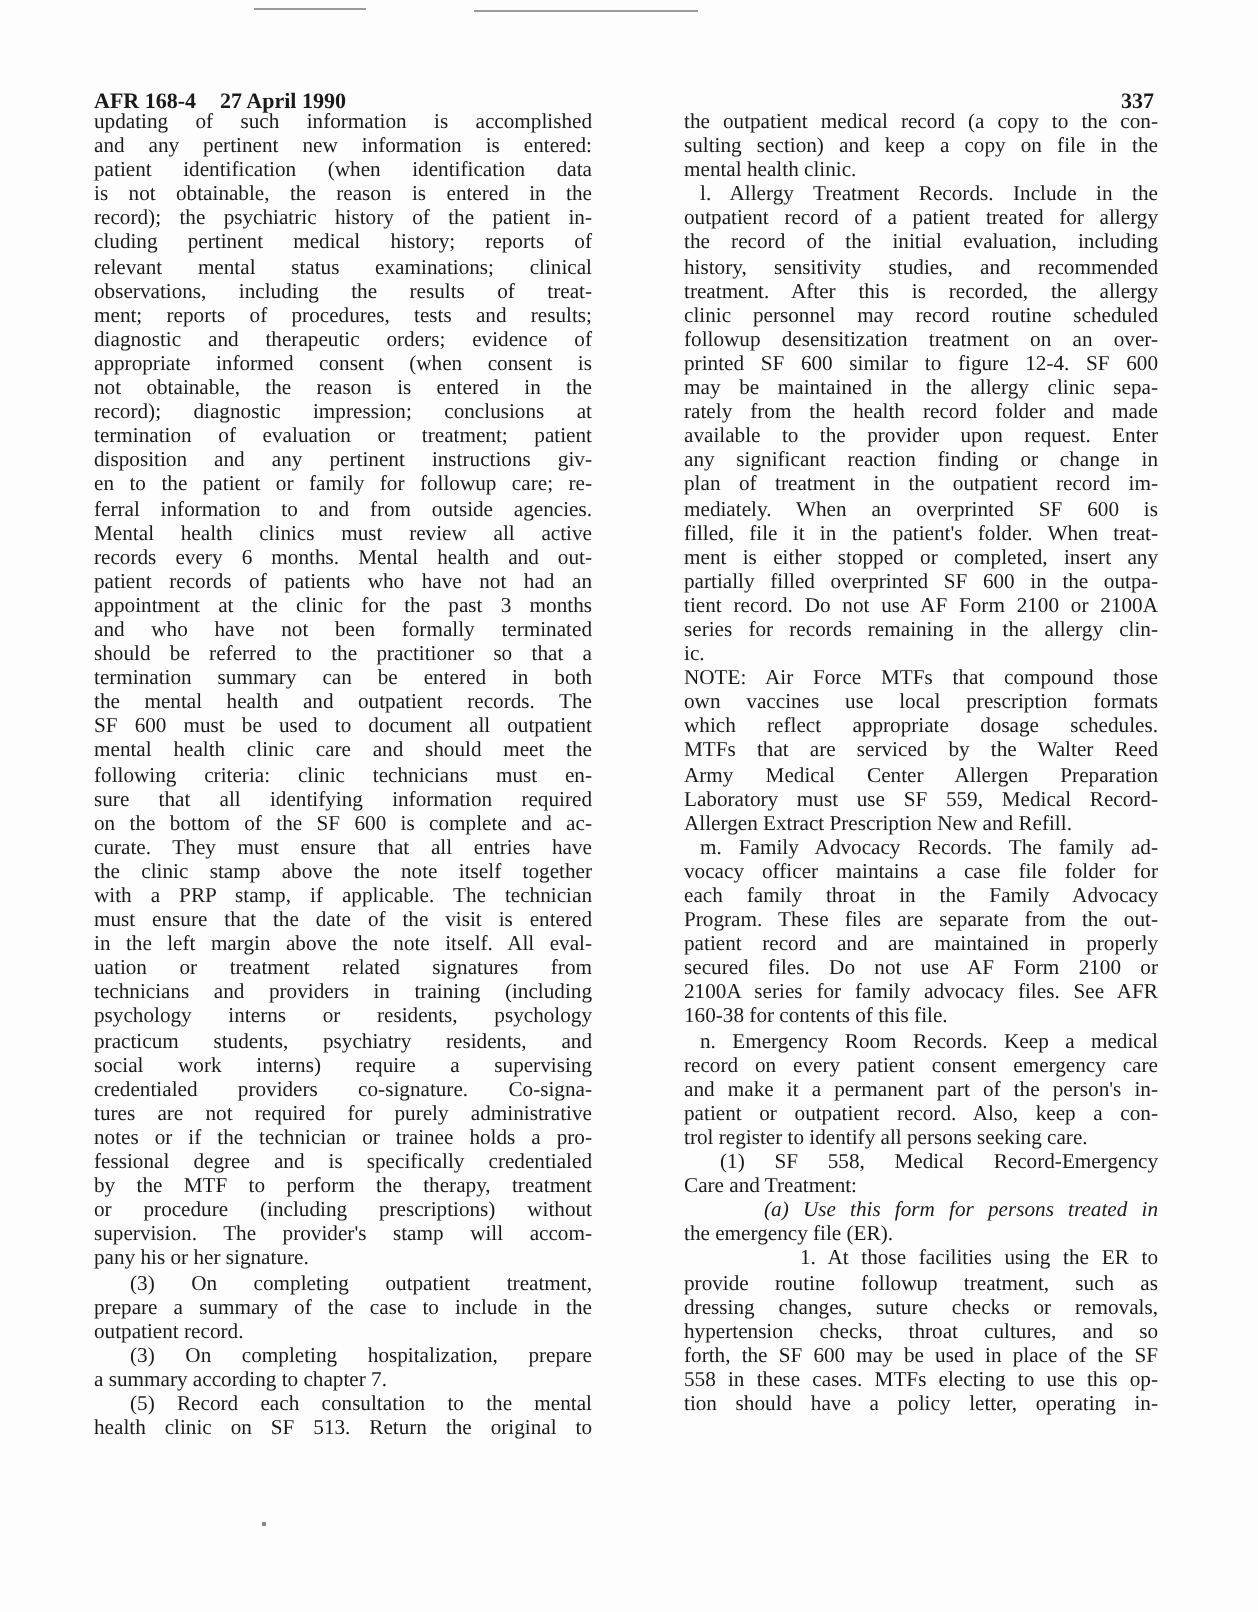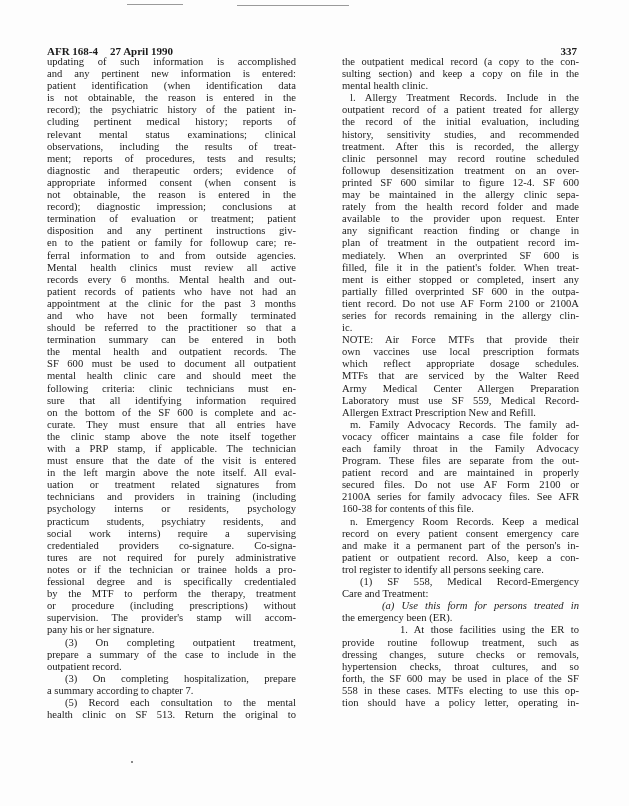--- a/index.html
+++ b/index.html
@@ -109,21 +109,21 @@
     <span class="line">available to the provider upon request. Enter</span>
     <span class="line">any significant reaction finding or change in</span>
     <span class="line">plan of treatment in the outpatient record im-</span>
     <span class="line">mediately. When an overprinted SF 600 is</span>
     <span class="line">filled, file it in the patient's folder. When treat-</span>
     <span class="line">ment is either stopped or completed, insert any</span>
     <span class="line">partially filled overprinted SF 600 in the outpa-</span>
     <span class="line">tient record. Do not use AF Form 2100 or 2100A</span>
     <span class="line">series for records remaining in the allergy clin-</span>
     <span class="line last">ic.</span>
-    <span class="line">NOTE:  Air Force MTFs that provide their</span>
+    <span class="line">NOTE:  Air Force MTFs that compound those</span>
     <span class="line">own vaccines use local prescription formats</span>
     <span class="line">which reflect appropriate dosage schedules.</span>
     <span class="line">MTFs that are serviced by the Walter Reed</span>
     <span class="line">Army Medical Center Allergen Preparation</span>
     <span class="line">Laboratory must use SF 559, Medical Record-</span>
     <span class="line last">Allergen Extract Prescription New and Refill.</span>
     <span class="line i0s">m. Family Advocacy Records. The family ad-</span>
     <span class="line">vocacy officer maintains a case file folder for</span>
     <span class="line">each family throat in the Family Advocacy</span>
     <span class="line">Program. These files are separate from the out-</span>
@@ -132,21 +132,21 @@
     <span class="line">2100A series for family advocacy files. See AFR</span>
     <span class="line last">160-38 for contents of this file.</span>
     <span class="line i0s">n. Emergency Room Records. Keep a medical</span>
     <span class="line">record on every patient consent emergency care</span>
     <span class="line">and make it a permanent part of the person's in-</span>
     <span class="line">patient or outpatient record. Also, keep a con-</span>
     <span class="line last">trol register to identify all persons seeking care.</span>
     <span class="line i1">(1) SF 558, Medical Record-Emergency</span>
     <span class="line last">Care and Treatment:</span>
     <span class="line i3">(a) Use this form for persons treated in</span>
-    <span class="line last">the emergency been (ER).</span>
+    <span class="line last">the emergency file (ER).</span>
     <span class="line i4">1. At those facilities using the ER to</span>
     <span class="line">provide routine followup treatment, such as</span>
     <span class="line">dressing changes, suture checks or removals,</span>
     <span class="line">hypertension checks, throat cultures, and so</span>
     <span class="line">forth, the SF 600 may be used in place of the SF</span>
     <span class="line">558 in these cases. MTFs electing to use this op-</span>
     <span class="line">tion should have a policy letter, operating in-</span>
   </div>
 
 <div class="stray"></div>

